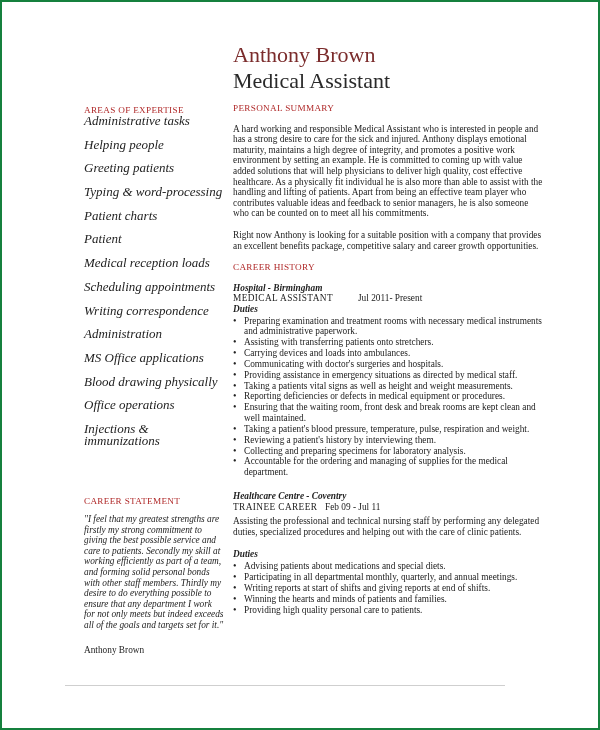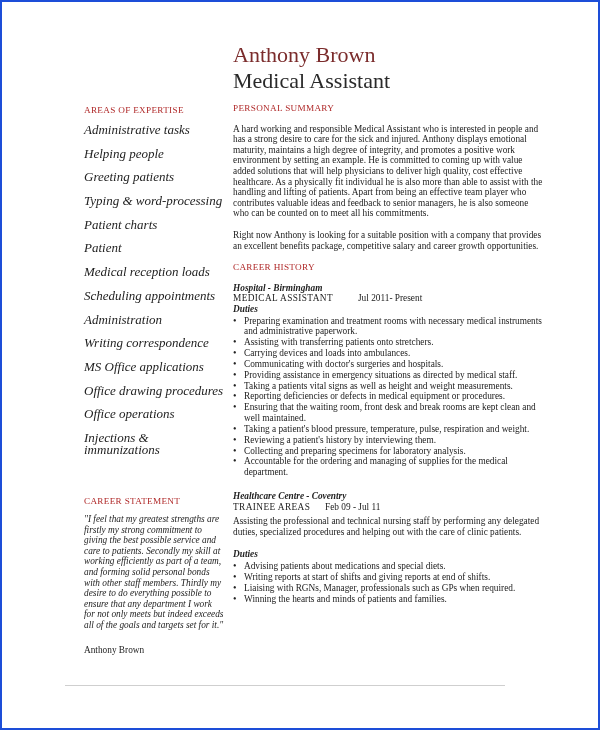--- a/index.html
+++ b/index.html
@@ -1,22 +1,22 @@
 <!DOCTYPE html>
 <html><head>
   <meta charset="utf-8">
   <style>
     html, body { margin: 0; padding: 0; background: #ffffff; }
     body { width: 600px; height: 730px; position: relative; overflow: hidden; font-family: "Liberation Serif", "DejaVu Serif", serif; color: #222; }
-    .page { position: absolute; left: 0; top: 0; width: 596px; height: 726px; border: 2px solid #1d4ed8; background: #fff; overflow: hidden; }
+    .page { position: absolute; left: 0; top: 0; width: 596px; height: 726px; border: 2px solid #15803d; background: #fff; overflow: hidden; }
     .name { position: absolute; left: 231px; top: 40px; font-size: 22px; color: #7b2c2c; line-height: 26px; }
     .title { position: absolute; left: 231px; top: 66px; font-size: 22px; color: #2a2a2a; line-height: 26px; }
     .heading { color: #b02a2a; font-size: 9.2px; letter-spacing: 0.3px; text-transform: none; }
     .left { position: absolute; left: 82px; top: 103px; width: 140px; }
-    .left .heading { margin-bottom: 9px; }
+    .left .heading { }
     .skill { font-style: italic; font-size: 13px; height: 23.7px; line-height: 12px; color: #222; }
     .career-statement { position: absolute; left: 82px; top: 494px; width: 140px; }
     .career-statement .heading { margin-bottom: 8px; }
     .quote { font-style: italic; font-size: 9.3px; line-height: 10.6px; color: #222; }
     .sig { font-size: 9.3px; margin-top: 14px; color: #222; }
     .right { position: absolute; left: 231px; top: 101px; width: 312px; font-size: 9.3px; line-height: 10.6px; color: #222; }
     .right .heading { margin-bottom: 10px; }
     .para { margin: 0 0 11px 0; }
     .employer { font-weight: bold; font-style: italic; }
     .role-line { display: flex; }
@@ -42,24 +42,24 @@
     <div class="heading">AREAS OF EXPERTISE</div>
     <div>
       <div class="skill">Administrative tasks</div>
       <div class="skill">Helping people</div>
       <div class="skill">Greeting patients</div>
       <div class="skill">Typing &amp; word-processing</div>
       <div class="skill">Patient charts</div>
       <div class="skill">Patient</div>
       <div class="skill">Medical reception loads</div>
       <div class="skill">Scheduling appointments</div>
+      <div class="skill">Writing correspondence</div>
       <div class="skill">Administration</div>
-      <div class="skill">Writing correspondence</div>
       <div class="skill">MS Office applications</div>
-      <div class="skill">Office drawing procedures</div>
+      <div class="skill">Blood drawing physically</div>
       <div class="skill">Office operations</div>
       <div class="skill">Injections &amp; immunizations</div>
     </div>
   </div>
 
   <div class="career-statement">
     <div class="heading">CAREER STATEMENT</div>
     <div class="quote">"I feel that my greatest strengths are firstly my strong commitment to giving the best possible service and care to patients. Secondly my skill at working efficiently as part of a team, and forming solid personal bonds with other staff members. Thirdly my desire to do everything possible to ensure that any department I work for not only meets but indeed exceeds all of the goals and targets set for it."</div>
     <div class="sig">Anthony Brown</div>
   </div>
@@ -92,29 +92,30 @@
         <li>Collecting and preparing specimens for laboratory analysis.</li>
         <li>Accountable for the ordering and managing of supplies for the medical department.</li>
       </ul>
     </div>
 
     <div class="gap"></div>
 
     <div>
       <div class="employer">Healthcare Centre - Coventry</div>
       <div class="role-line">
-        <span class="role" style="width:92px">TRAINEE AREAS</span>
+        <span class="role" style="width:92px">TRAINEE CAREER</span>
         <span class="dates">Feb 09 - Jul 11</span>
       </div>
       <div class="desc">Assisting the professional and technical nursing staff by performing any delegated duties, specialized procedures and helping out with the care of clinic patients.</div>
       <div class="duties-label">Duties</div>
       <ul class="duties">
         <li>Advising patients about medications and special diets.</li>
+        <li>Participating in all departmental monthly, quarterly, and annual meetings.</li>
         <li>Writing reports at start of shifts and giving reports at end of shifts.</li>
-        <li>Liaising with RGNs, Manager, professionals such as GPs when required.</li>
         <li>Winning the hearts and minds of patients and families.</li>
+        <li>Providing high quality personal care to patients.</li>
       </ul>
     </div>
   </div>
 
   <div class="cover"></div>
   <div class="divider"></div>
 </div>
 
 </body></html>

